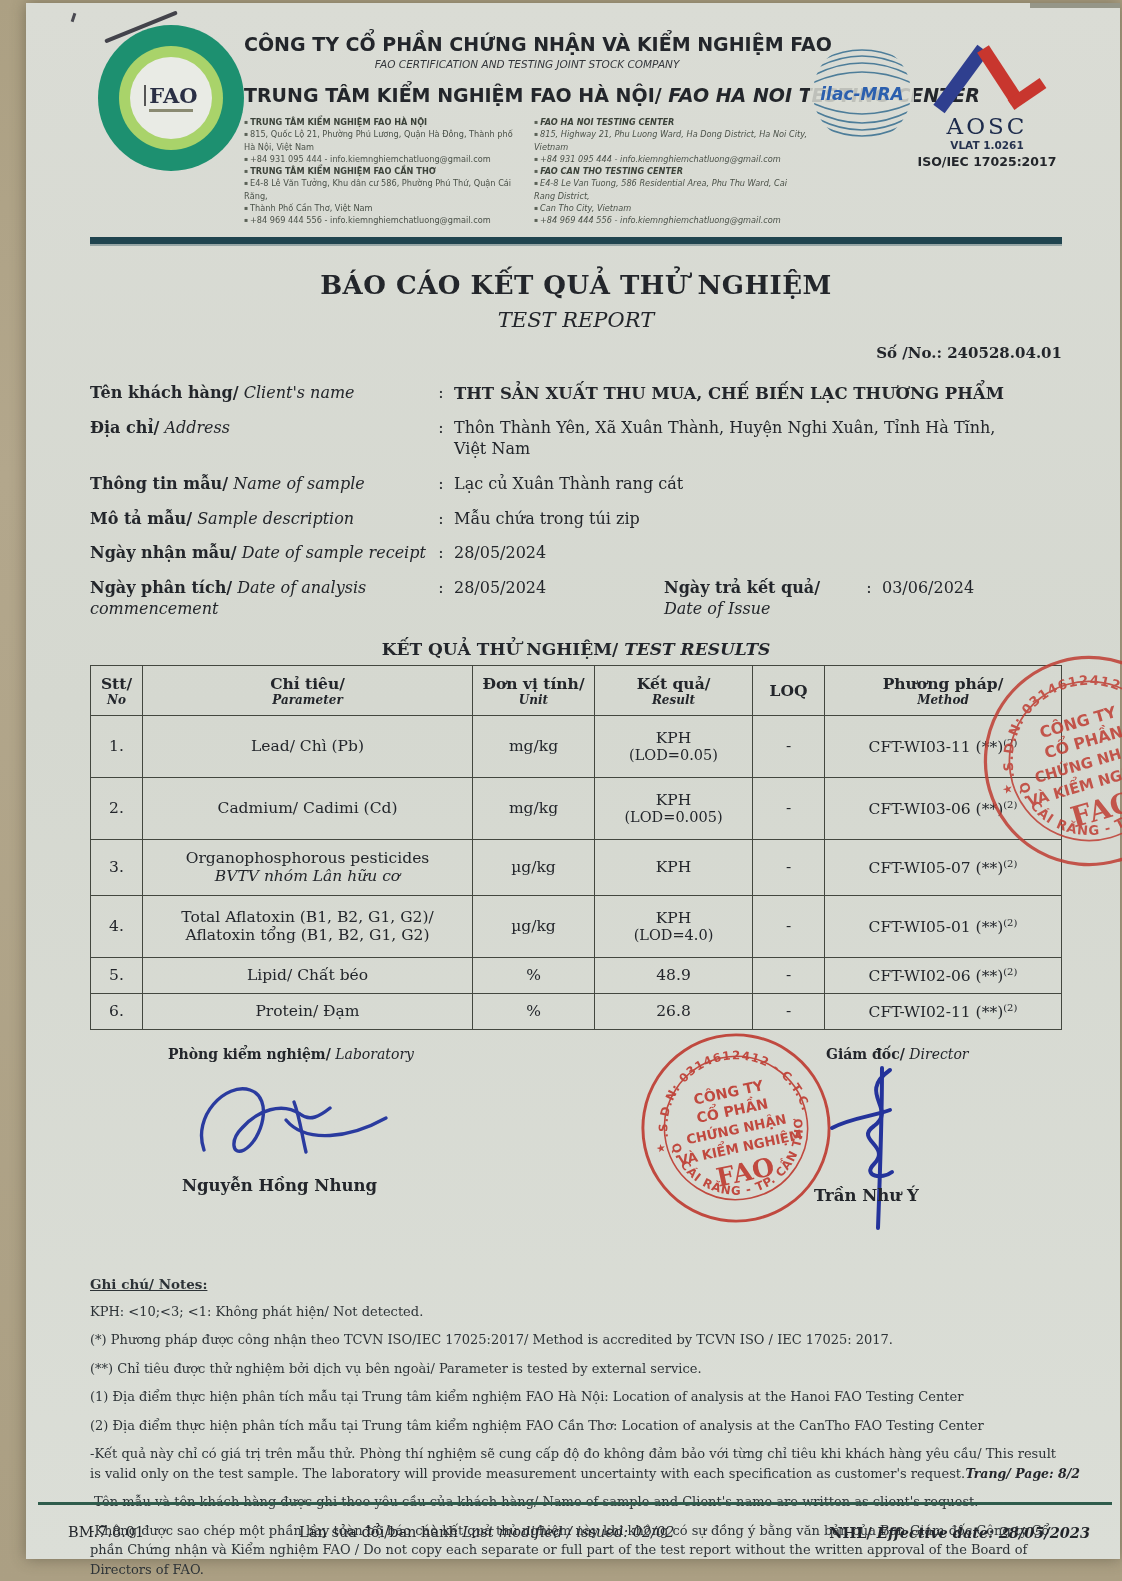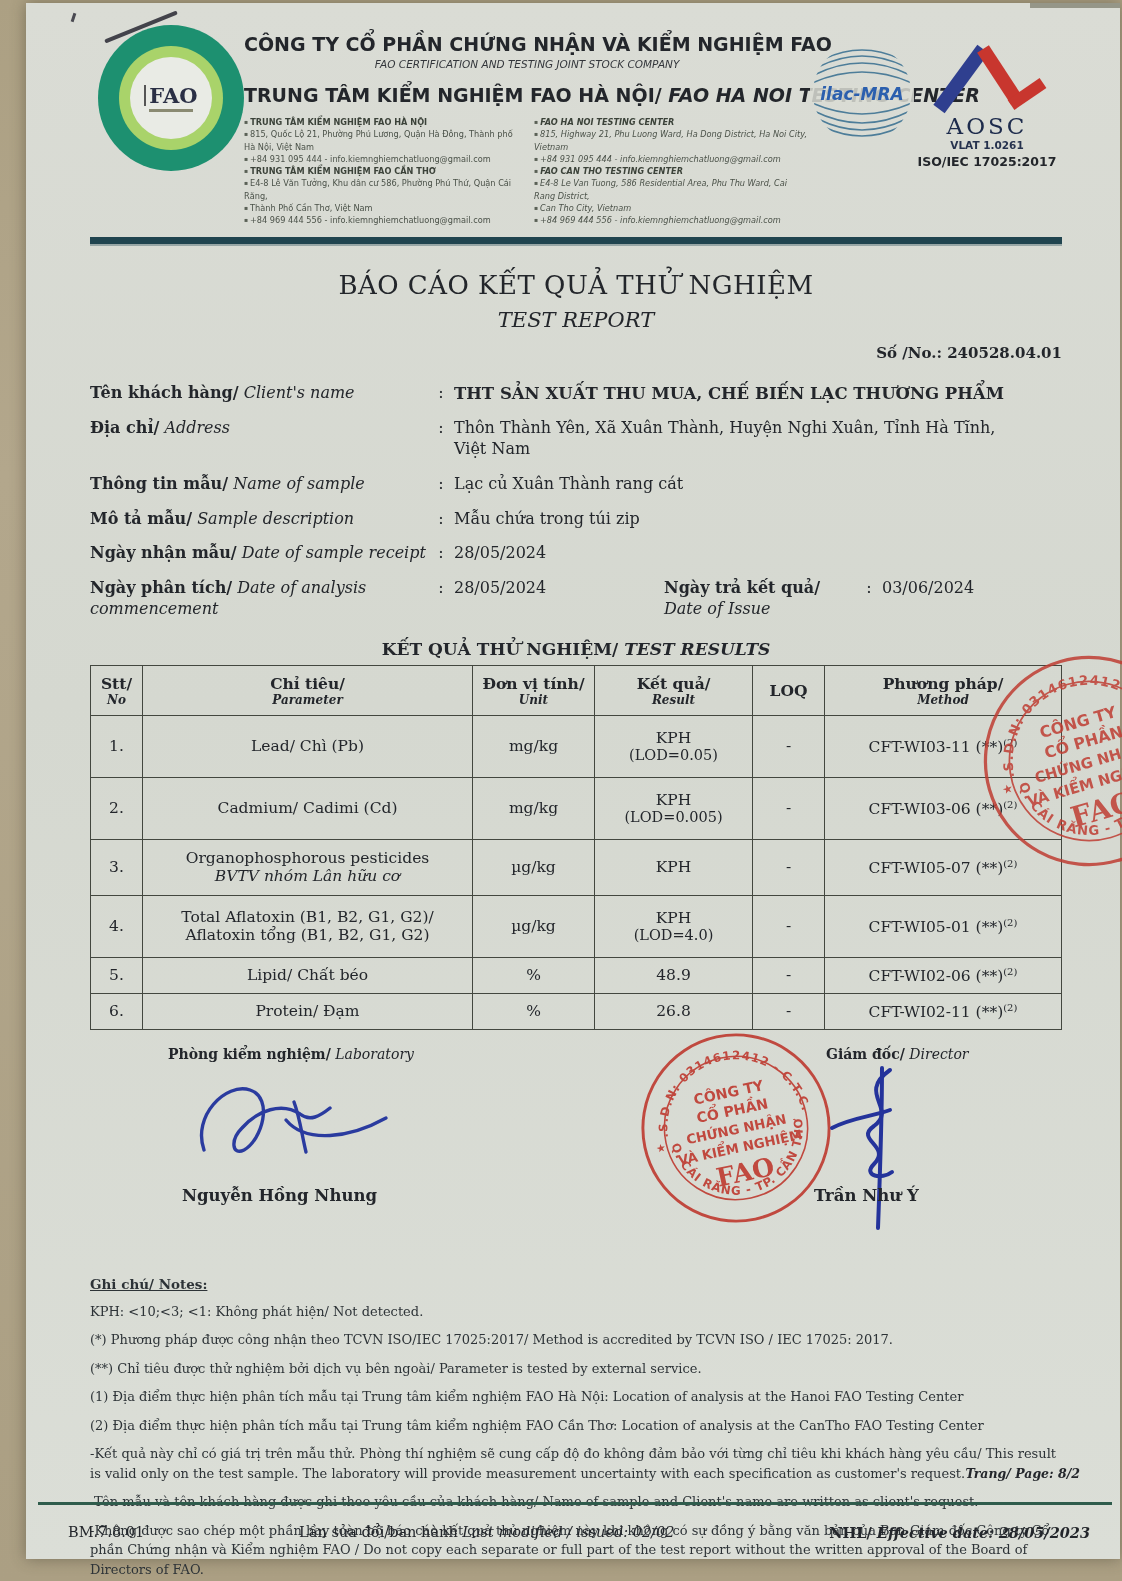--- a/index.html
+++ b/index.html
@@ -34,21 +34,21 @@
   .contacts .col.en div{font-style:italic;}
   .hdr-right{flex:0 0 252px;display:flex;align-items:flex-start;padding-top:16px;}
   .aosc{width:142px;text-align:center;font-family:"DejaVu Serif",serif;margin-left:2px;}
   .aosc-word{font-size:23px;letter-spacing:3px;color:#1d2b4c;margin-top:-6px;}
   .aosc-vlat{font-family:"DejaVu Sans",sans-serif;font-weight:bold;font-size:10.5px;color:#26324e;}
   .aosc-iso{font-family:"DejaVu Sans",sans-serif;font-weight:bold;font-size:12.5px;color:#23262b;margin-top:3px;}
   .topbar{height:7px;background:#20444f;margin-top:10px;box-shadow:0 2px 0 rgba(32,68,79,.35);}
 
   
   .rpt-title{margin-top:26px;text-align:center;}
-  .rpt-title .vi{font-size:26px;font-weight:normal;letter-spacing:.5px;}
+  .rpt-title .vi{font-size:26px;font-weight:bold;letter-spacing:.5px;}
   .rpt-title .en{font-size:21px;font-style:italic;margin-top:8px;}
   .no-line{text-align:right;font-size:15px;margin-top:12px;font-weight:bold;}
 
   
   .fields{margin-top:14px;}
   .frow{display:grid;grid-template-columns:338px 26px 1fr;padding:7px 0;font-size:16px;line-height:1.3;}
   .frow .lbl .vi{font-weight:bold;}
   .frow .lbl .en{font-style:italic;}
   .frow .colon{text-align:center;}
   .frow.client .val{font-weight:bold;font-size:16.5px;}
@@ -306,21 +306,21 @@
 
       <div class="sig-area">
         <div class="sig-title" style="left:78px;top:6px"><span class="vi">Phòng kiểm nghiệm/</span><span class="en"> Laboratory</span></div>
         <svg style="position:absolute;left:100px;top:34px" width="220" height="100" viewBox="0 0 220 100">
           <g fill="none" stroke="#2a3b9f" stroke-width="3.4" stroke-linecap="round">
             <path d="M14,76 C2,42 36,8 60,16 C84,24 72,66 54,76 C42,82 40,66 52,54 C68,36 92,28 110,40 C120,48 130,42 140,34"></path>
             <path d="M96,46 C116,70 160,64 196,44"></path>
             <path d="M104,28 C110,44 112,62 116,78"></path>
           </g>
         </svg>
-        <div class="sig-name" style="left:92px;top:146px">Nguyễn Hồng Nhung</div>
+        <div class="sig-name" style="left:92px;top:136px">Nguyễn Hồng Nhung</div>
 
         <svg class="stamp" style="left:548px;top:-10px;transform:rotate(-12deg)" width="196" height="196" viewBox="0 0 200 200">
           <defs>
             <path id="s1t" d="M 30,100 A 70,70 0 0 1 170,100"></path>
             <path id="s1b" d="M 32,100 A 68,68 0 0 0 168,100"></path>
           </defs>
           <circle cx="100" cy="100" r="95" fill="none" stroke="#bf3d33" stroke-width="3"></circle>
           <circle cx="100" cy="100" r="73" fill="none" stroke="#bf3d33" stroke-width="1.6"></circle>
           <text font-family="DejaVu Sans, sans-serif" font-size="12" font-weight="bold" fill="#bf3d33" letter-spacing="1"><textPath href="#s1t" startOffset="50%" text-anchor="middle">M.S.D.N: 0314612412 - C.T.C.P</textPath></text>
           <text font-family="DejaVu Sans, sans-serif" font-size="12" font-weight="bold" fill="#bf3d33" letter-spacing="1"><textPath href="#s1b" startOffset="50%" text-anchor="middle">Q. CÁI RĂNG - TP. CẦN THƠ</textPath></text>

